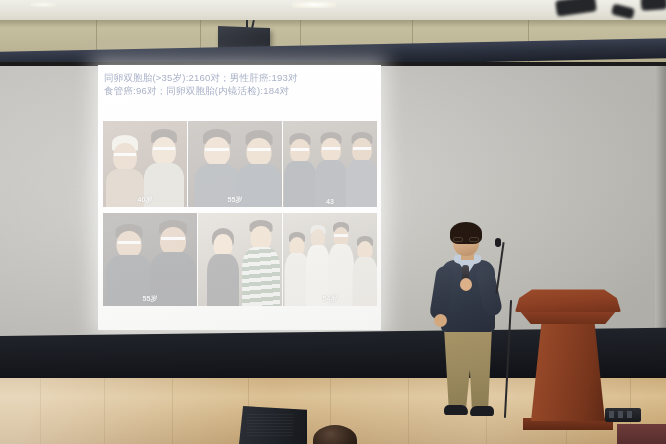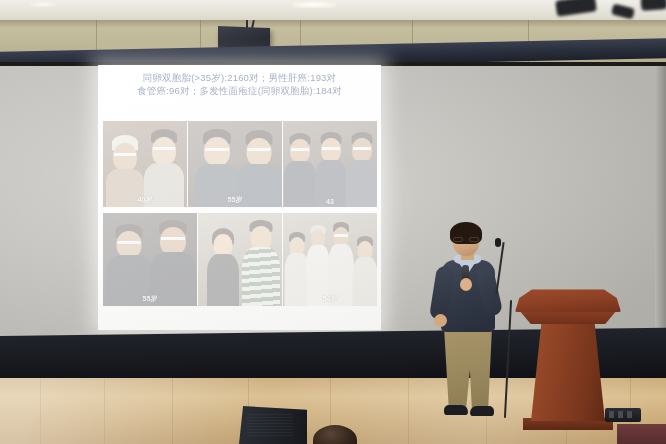--- a/index.html
+++ b/index.html
@@ -36,21 +36,21 @@
     background:radial-gradient(ellipse at center,rgba(255,255,255,.40),rgba(255,255,255,0) 70%);
     filter:blur(10px);}
 
   
   .slide{position:absolute;left:98px;top:65px;width:283px;height:265px;
     background:linear-gradient(170deg,#ffffff 0%,#fdfdfd 60%,#f4f4f2 100%);
     box-shadow:0 0 18px 6px rgba(255,255,255,.55);
     overflow:hidden;}
   .slide-head{position:absolute;left:6px;top:6px;width:271px;}
   .slide-line{color:#8b96b4;font-size:9.5px;line-height:13px;letter-spacing:.2px;
-    text-align:center;white-space:nowrap;filter:blur(.35px);opacity:.75;}
+    text-align:left;white-space:nowrap;filter:blur(.35px);opacity:.75;}
 
   .photo-row{position:absolute;left:5px;display:flex;gap:1px;}
   .photo-row.r1{top:56px;width:274px;height:86px;}
   .photo-row.r2{top:148px;width:274px;height:93px;}
 
   .panel{position:relative;overflow:hidden;opacity:.30;}
   .age-tag{position:absolute;bottom:2px;left:50%;transform:translateX(-50%);
     color:#fff;font-size:7px;font-weight:bold;white-space:nowrap;
     text-shadow:0 0 2px rgba(0,0,0,.9);opacity:.85;}
 
@@ -194,21 +194,21 @@
 
   <div class="screen-frame"></div>
   <div class="screen-surface"></div>
   <div class="screen-vignette"></div>
   <div class="screen-glow"></div>
   <div class="right-wall-edge"></div>
 
   <div class="slide">
     <div class="slide-head">
       <div class="slide-line">同卵双胞胎(&gt;35岁):2160对；男性肝癌:193对</div>
-      <div class="slide-line">食管癌:96对；多发性面疱症(同卵双胞胎):184对</div>
+      <div class="slide-line">食管癌:96对；同卵双胞胎(内镜活检):184对</div>
     </div>
 
     <div class="photo-row r1">
       <div class="panel" style="width:84px;height:86px;background:linear-gradient(160deg,#8d7460,#5a4434);">
         <div class="por" style="left:4px;width:36px;height:76px;">
           <div class="hair" style="top:4px;width:26px;height:16px;background:#ded9c4;"></div>
           <div class="head" style="top:12px;width:24px;height:28px;background:#c99e77;"></div>
           <div class="eyebar" style="top:22px;width:22px;"></div>
           <div class="body" style="top:38px;width:38px;height:38px;background:#a9906f;"></div>
         </div>

